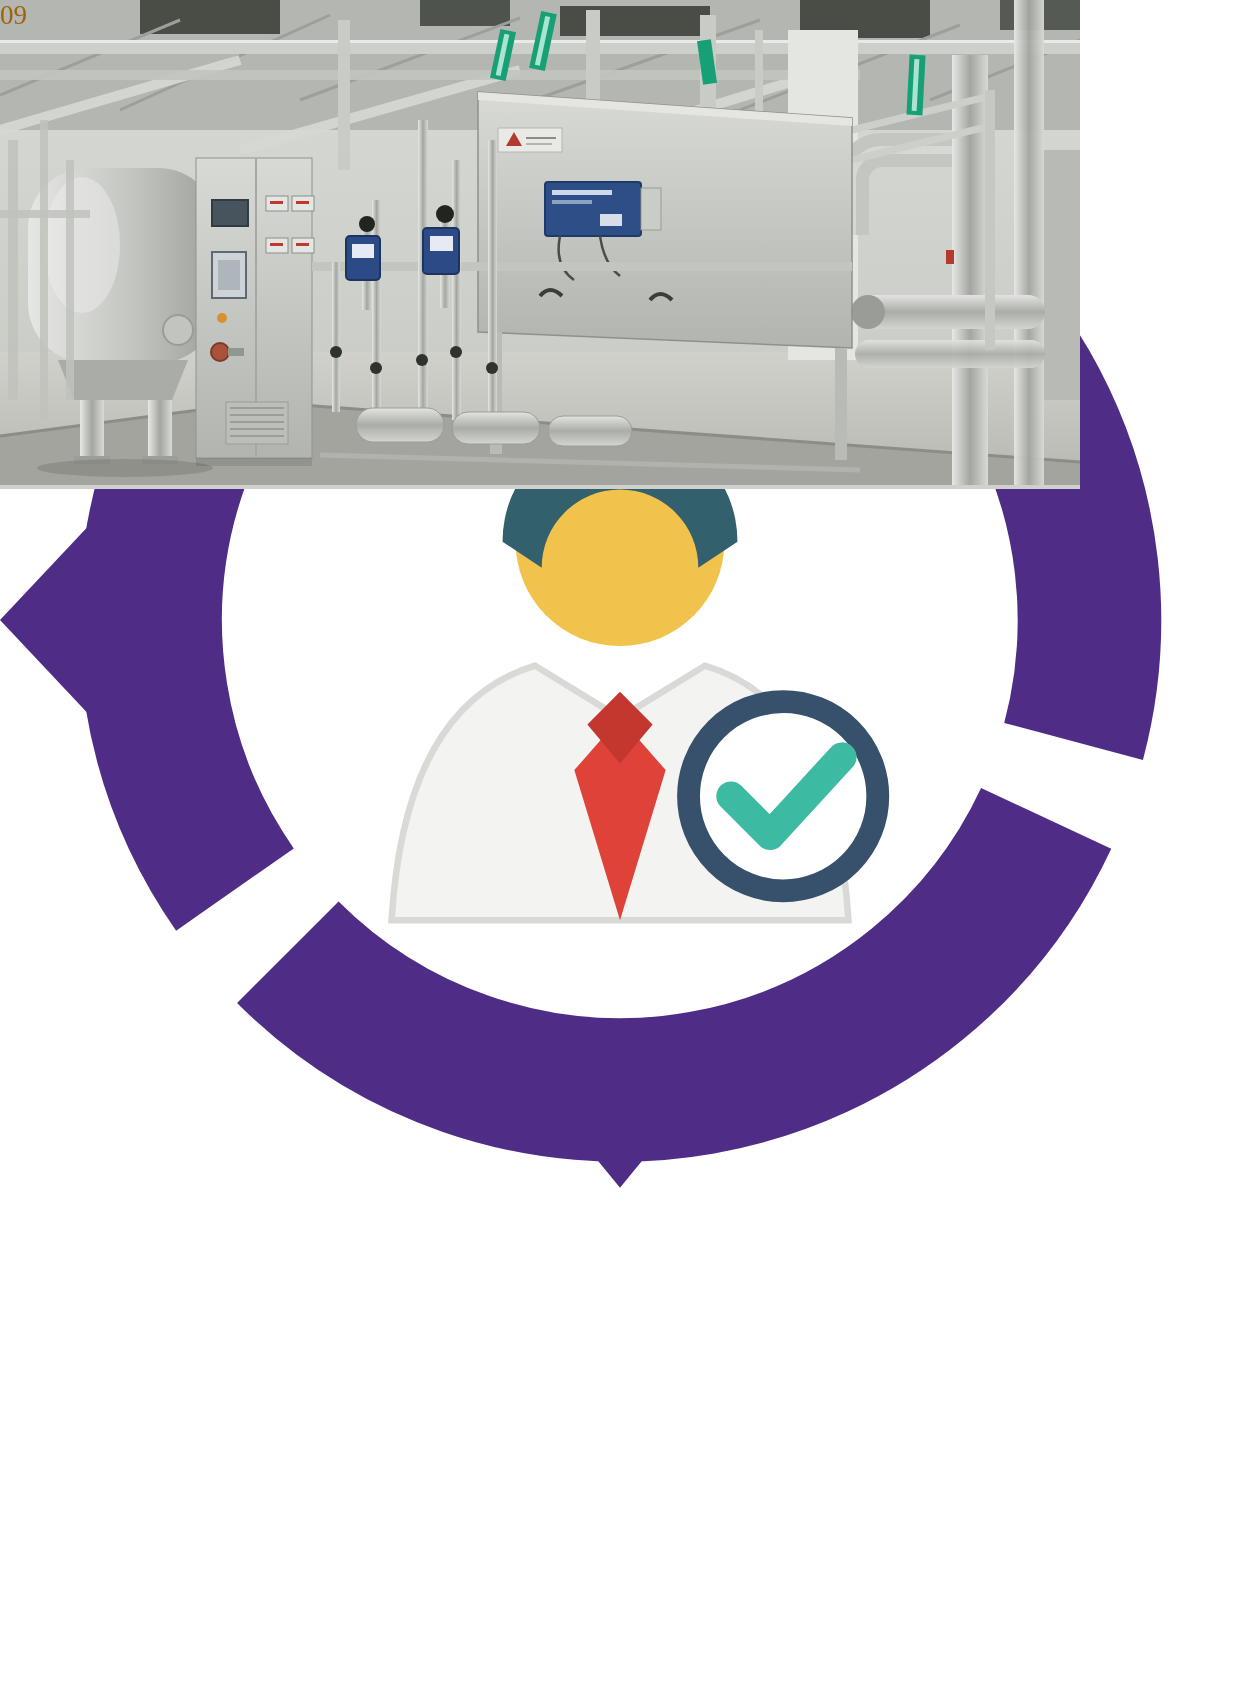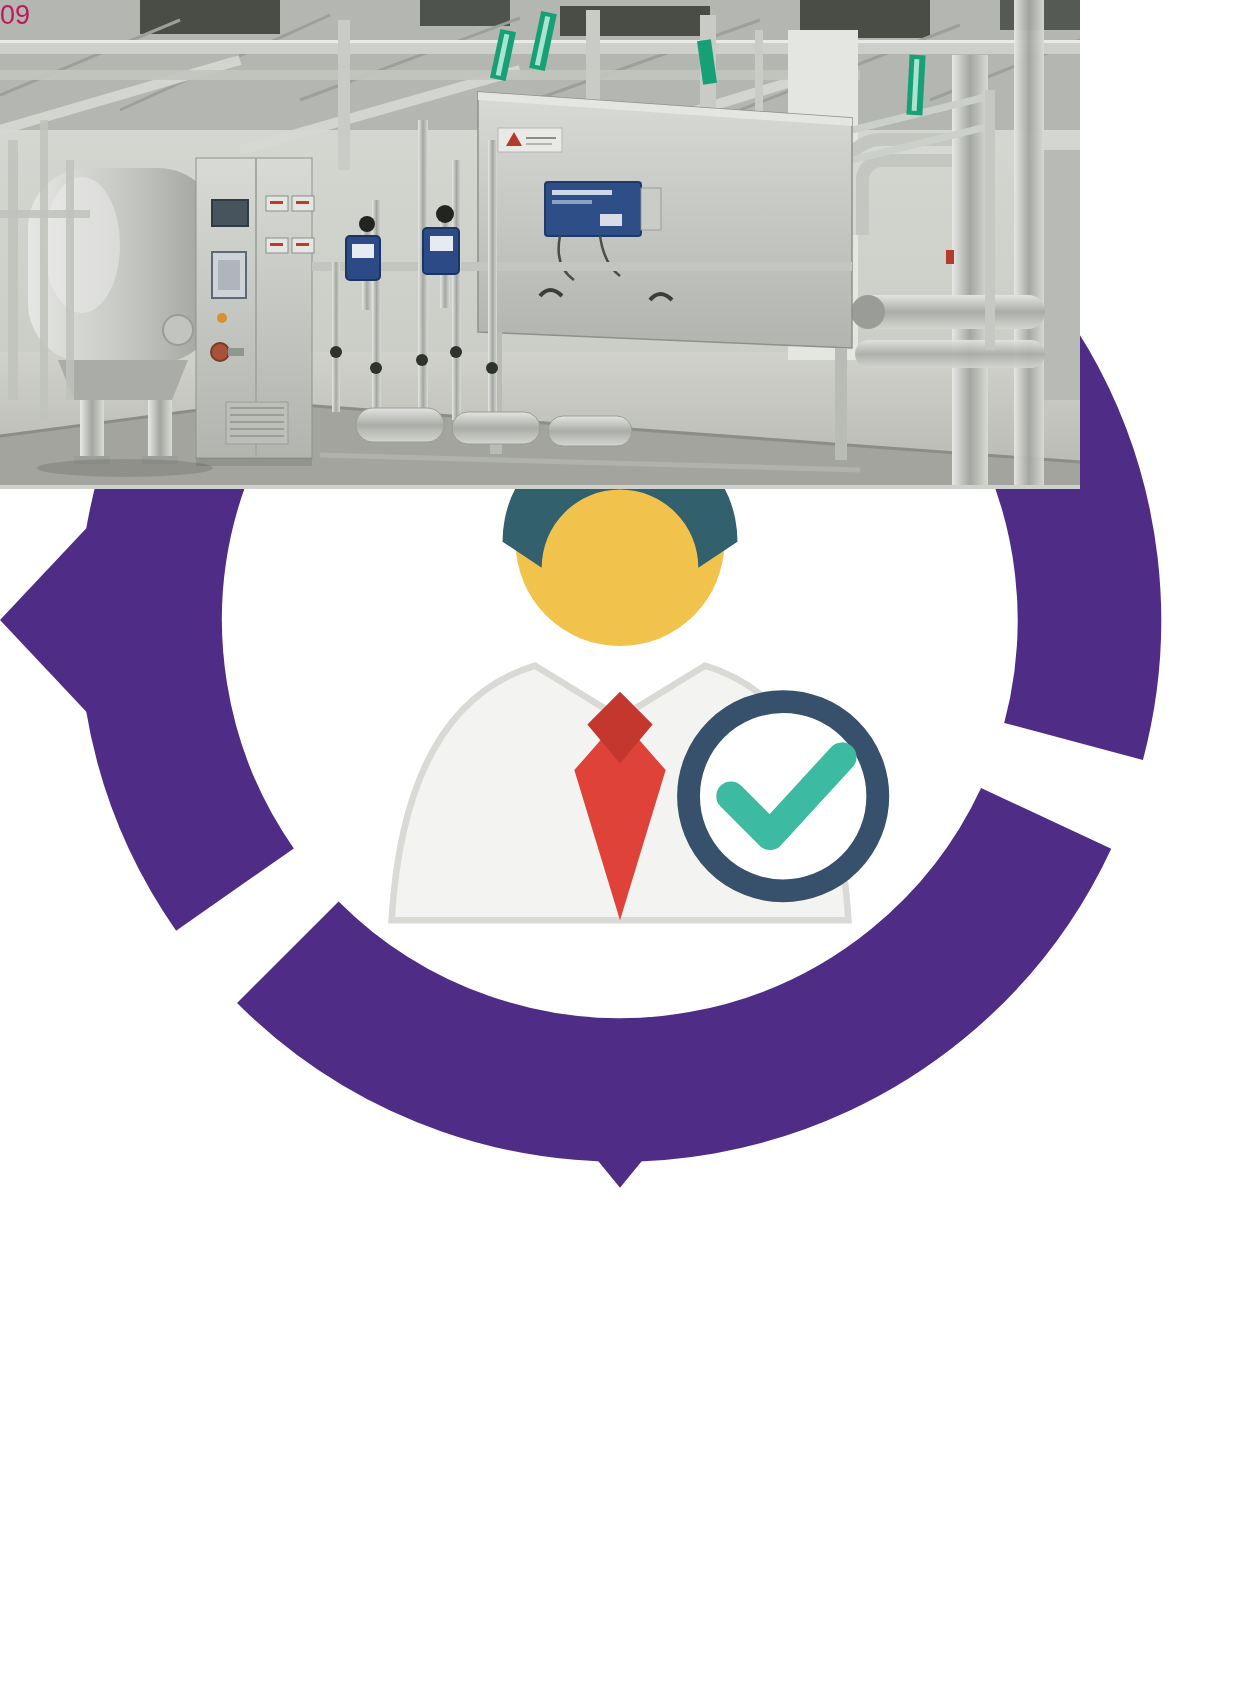--- a/index.html
+++ b/index.html
@@ -58,21 +58,21 @@
 
   .service-list{top:737;}
   .service-list-left{left:152;width:490;}
   .service-list-right{left:633;width:495;}
   .service-list .dot{margin:14px 14px 0 0;}
   .service-list .btxt{line-height:35px;}
 
   .service-icon{left:455;top:482;width:180;height:180;}
 
   .photo{left:90;top:1082;width:1080;height:485;overflow:hidden;background:#cfd1cc;}
-  .page-number{left:49;top:1594;font-size:27px;color:#be185d;}
+  .page-number{left:49;top:1594;font-size:27px;color:#a16207;font-family:Liberation Serif, serif;}
 </style>
 </head>
 <body>
 
 <div class="abs corner-square"></div>
 <div class="abs brand">AUSTAR Liquid and Bioprocess Systems</div>
 <div class="abs rule-square"></div>
 <div class="abs rule-line"></div>
 
 <div class="abs title-gray-square"></div>

